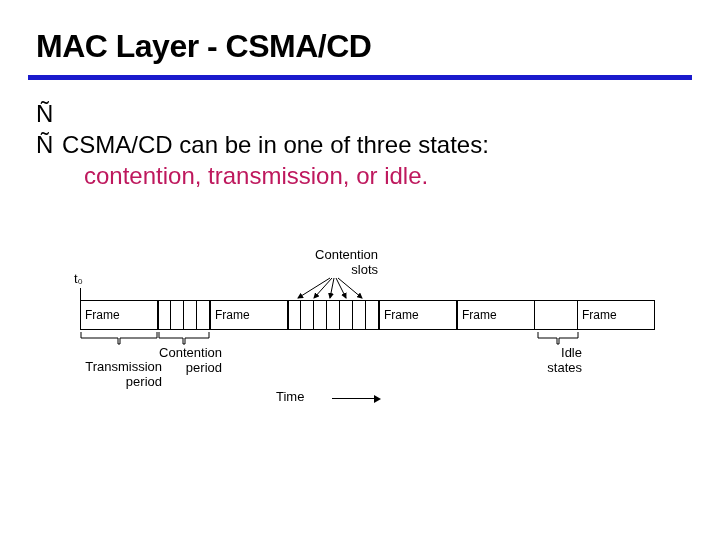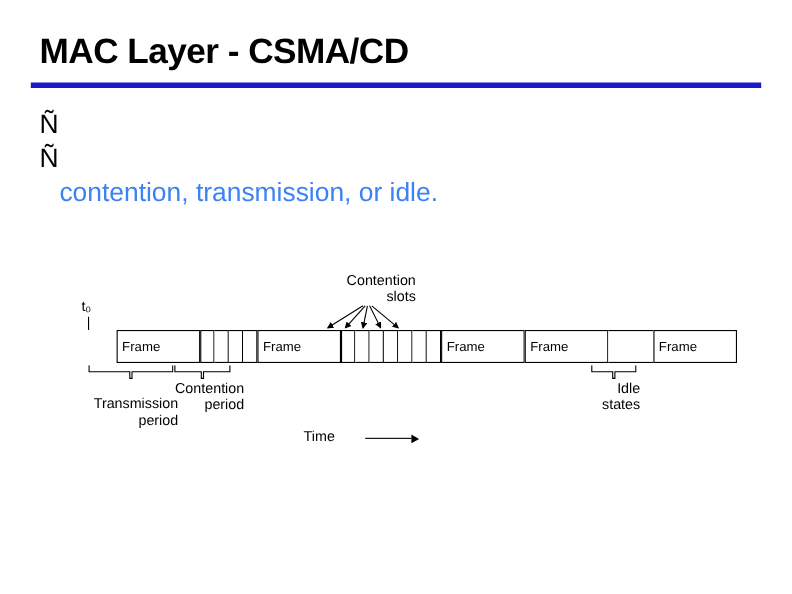--- a/index.html
+++ b/index.html
@@ -33,41 +33,40 @@
   .bullet-row {
     display: flex;
     align-items: flex-start;
   }
   .bullet-mark {
     width: 26px;
     flex-shrink: 0;
   }
   .bullet-text {}
   .cont {
-    padding-left: 54px;
+    padding-left: 84px;
     font-size: 24px;
-    color: #3b82f6;
+    color: #be185d;
     line-height: 1.3;
   }
   .diagram {
     position: absolute;
     left: 80px;
     top: 248px;
     width: 590px;
     height: 180px;
   }
   .axis-row {
     position: absolute;
     top: 52px;
     left: 0;
     right: 0;
     height: 30px;
     display: flex;
     align-items: stretch;
-    margin-left: 26px;
   }
   .framebox, .slotbox, .gapbox {
     border: 1px solid #000;
     background: #fff;
     font-size: 12px;
     display: flex;
     align-items: center;
     justify-content: flex-start;
     padding-left: 4px;
   }
@@ -111,20 +110,21 @@
 
 <div class="title">MAC Layer - CSMA/CD</div>
 <div class="rule"></div>
 
 <div class="bullets">
   <div class="bullet-row">
     <span class="bullet-mark">Ñ</span>
   </div>
   <div class="bullet-row">
     <span class="bullet-mark">Ñ</span>
+    <span class="bullet-text">CSMA/CD can be in one of three states:</span>
   </div>
 </div>
 <div class="cont">contention, transmission, or idle.</div>
 
 <div class="diagram">
 
   <div class="lbl" style="left:-6px;top:24px;">t₀</div>
   <div class="arrow" style="left:0px;top:40px;width:1px;height:12px;"></div>
 
   <div class="lbl" style="left:218px;top:0px;width:80px;white-space:pre-line">Contention

